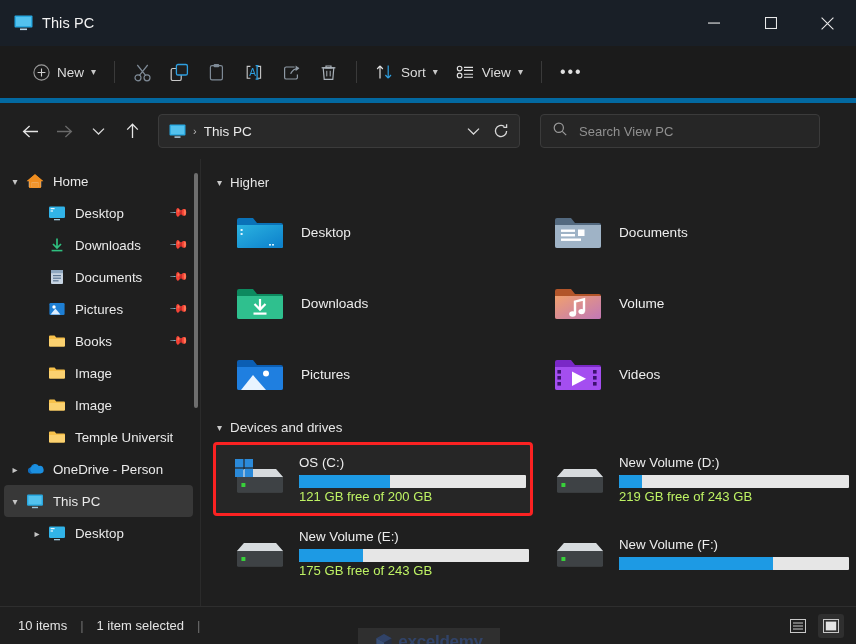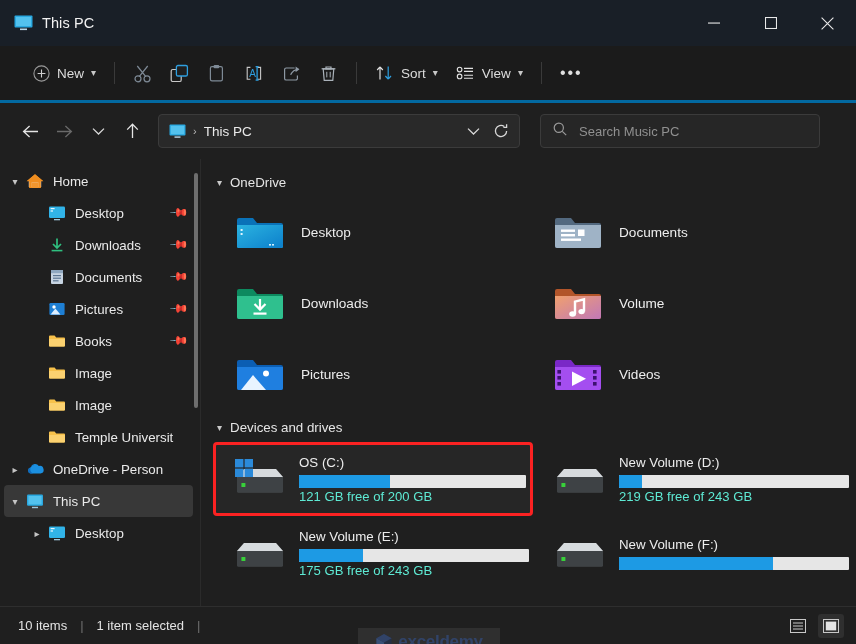--- a/index.html
+++ b/index.html
@@ -33,21 +33,21 @@
     display: flex; align-items: center; justify-content: center;
     color: #e8e8e8;
   }
 
   
   .toolbar {
     height: 57px; flex: 0 0 57px;
     background: #1b1b1b;
     display: flex; align-items: center;
     padding: 0 12px;
-    border-bottom: 3px solid #0369a1;
+    border-bottom: 5px solid #0369a1;
   }
   .tb-item {
     display: flex; align-items: center; gap: 7px;
     height: 36px; padding: 0 9px;
     border-radius: 5px;
     color: #dcdcdc; font-size: 13.5px;
     white-space: nowrap;
   }
   .tb-icon { display: flex; align-items: center; justify-content: center; }
   .tb-sep { width: 1px; height: 22px; background: #3a3a3a; margin: 0 9px; }
@@ -171,21 +171,21 @@
     border: 3px solid #fb2222;
     border-radius: 4px;
     background: #262626;
     padding-left: 15px;
   }
   .d-icon { width: 58px; flex: 0 0 58px; height: 44px; margin-right: 10px; position: relative; }
   .d-info { flex: 1; padding-right: 4px; }
   .d-name { color: #ededed; font-size: 13.3px; margin-bottom: 5px; }
   .bar { height: 13px; background: #e6e6e6; border-radius: 1px; overflow: hidden; }
   .bar-fill { height: 100%; background: #1d9ae4; }
-  .d-free { color: #5eead4; font-size: 13.1px; margin-top: 1px; }
+  .d-free { color: #bef264; font-size: 13.1px; margin-top: 1px; }
 
   
   .statusbar {
     height: 38px; flex: 0 0 38px;
     background: #1f1f1f;
     border-top: 1px solid #2e2e2e;
     display: flex; align-items: center;
     padding: 0 10px 0 18px;
     position: relative;
   }
@@ -400,21 +400,21 @@
       </span>
     </div>
 
     <div class="searchbar">
       <span>
         <svg width="14" height="14" viewBox="0 0 14 14">
           <circle cx="5.8" cy="5.8" r="4.6" fill="none" stroke="#9a9a9a" stroke-width="1.2"></circle>
           <path d="M9.3 9.3 L13.2 13.2" stroke="#9a9a9a" stroke-width="1.2"></path>
         </svg>
       </span>
-      <span class="search-ph">Search Music PC</span>
+      <span class="search-ph">Search View PC</span>
     </div>
   </div>
 
   <div class="body">
 
     <div class="sidebar">
 
       <div class="tree-item">
         <span class="tw">▾</span>
         <span class="ti-icon">
@@ -565,21 +565,21 @@
       </div>
 
       <div class="sb-scroll"></div>
       <div class="sb-divider"></div>
     </div>
 
     <div class="content">
 
       <div class="group-head">
         <span class="gchev">▾</span>
-        <span class="gtext">OneDrive</span>
+        <span class="gtext">Higher</span>
       </div>
 
       <div class="grid">
 
         <div class="folder-tile">
           <span class="f-icon">
             <svg width="50" height="42" viewBox="0 0 50 42">
               <path d="M2 8 A2 2 0 0 1 4 6 H18 L22 11 H46 A2 2 0 0 1 48 13 V34 A2 2 0 0 1 46 36 H4 A2 2 0 0 1 2 34 Z" fill="#0a72b8"></path>
               <path d="M2 13 H48 V34 A2 2 0 0 1 46 36 H4 A2 2 0 0 1 2 34 Z" fill="#2bb3e0"></path>
               <path d="M2 13 H48 V34 A2 2 0 0 1 46 36 H4 A2 2 0 0 1 2 34 Z" fill="url(#dg)"></path>

